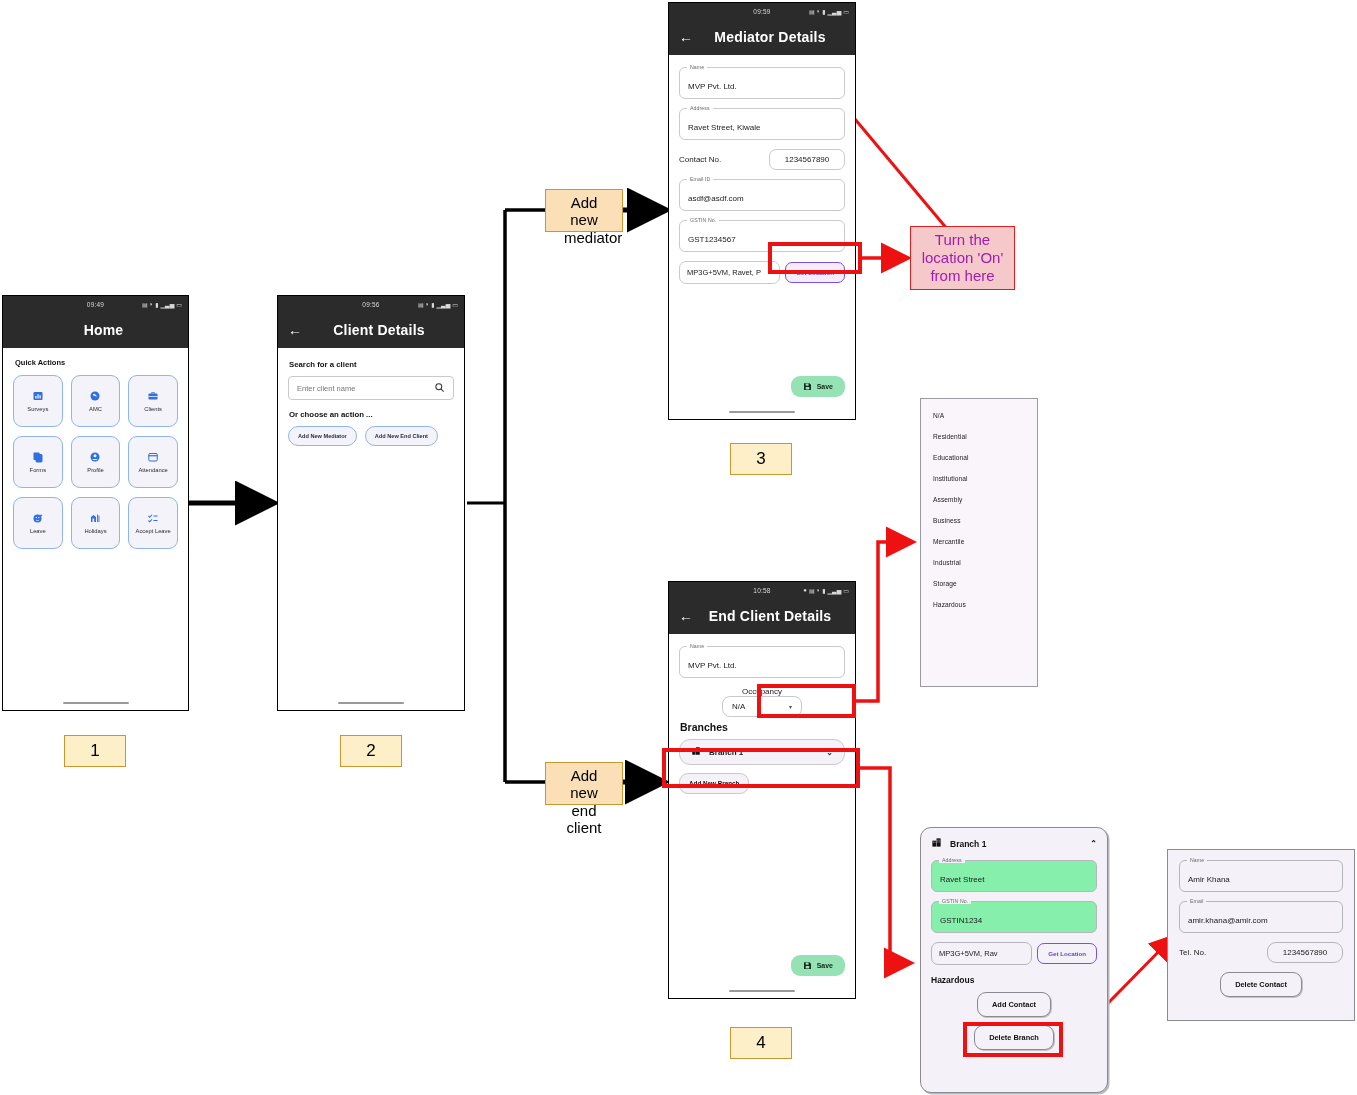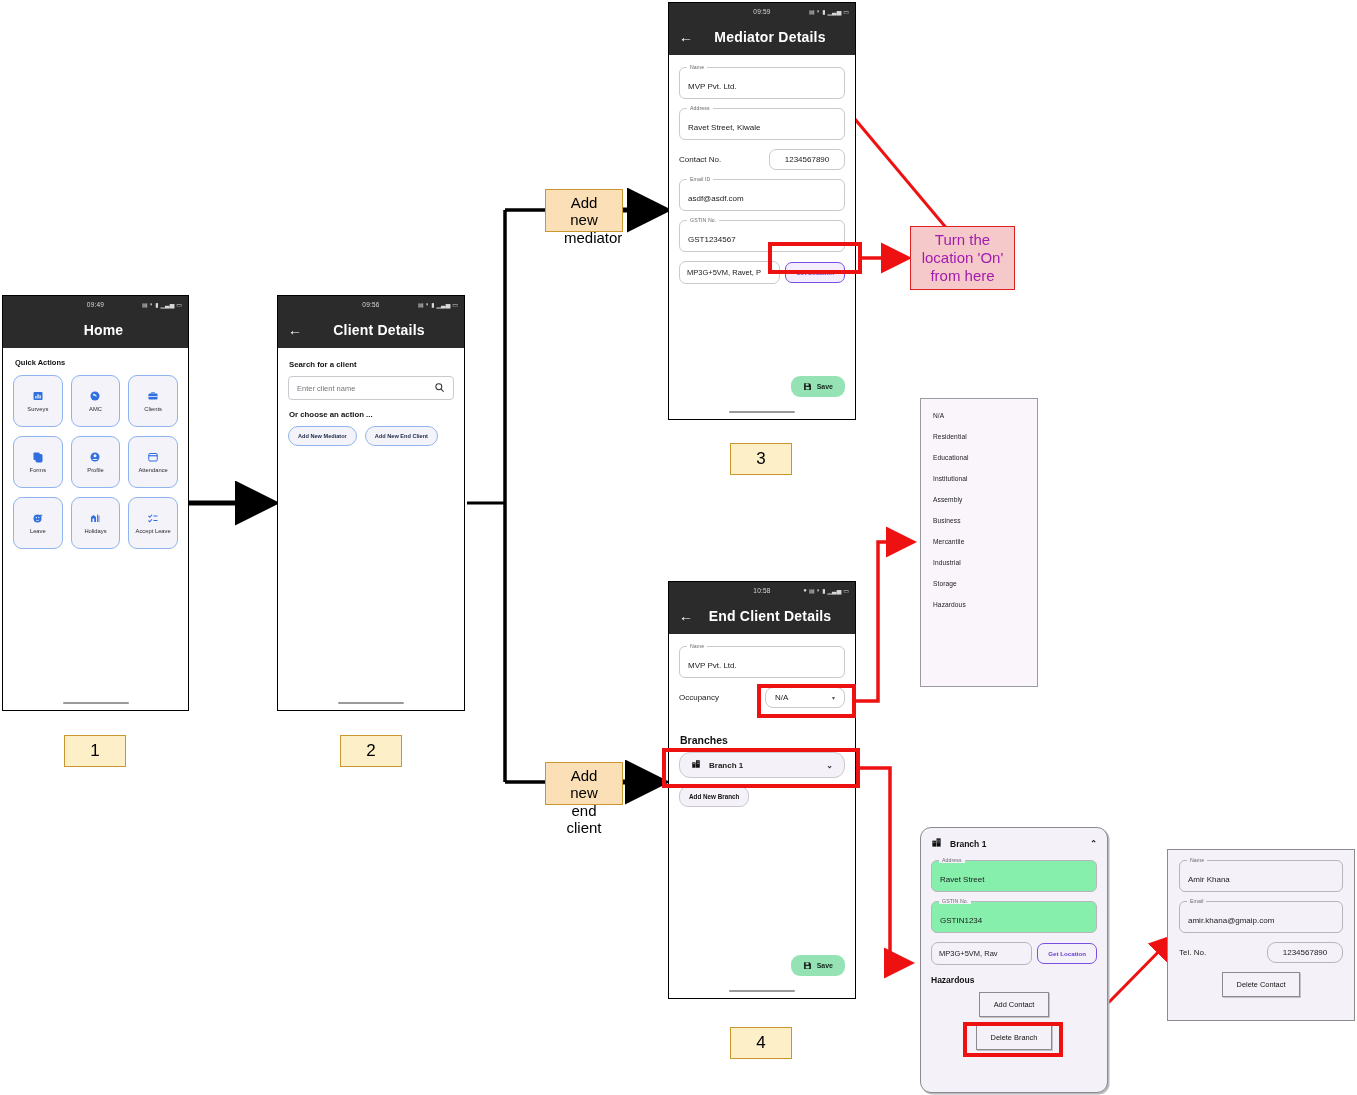--- a/index.html
+++ b/index.html
@@ -149,22 +149,22 @@
     font-size:8.5px; font-weight:bold; color:#111; margin-bottom:10px;
   }
   .card .chead .caret { margin-left:auto; font-size:8px; }
   .card .field { background:#86efac; border-color:#b6b6bd; }
   .card .field .legend { background:#f4f2f8; }
   .card .locbox { background:#f4f2f8; border-color:#b6b6bd; }
   .card .getloc { background:#f4f2f8; }
   .card .sub { font-size:8.5px; font-weight:bold; color:#111; margin:10px 0 7px 0; }
   .cbtn {
     display:block; margin:0 auto 8px auto;
-    border:1px solid #8a8a90; border-radius:0; background:#f4f2f8;
-    padding:7px 14px; font-size:7.4px; font-weight:normal; color:#111;
+    border:1px solid #8a8a90; border-radius:9px; background:#f4f2f8;
+    padding:7px 14px; font-size:7.4px; font-weight:bold; color:#111;
     box-shadow:1px 1px 0 #c2c2c8; text-align:center; width:max-content;
   }
 
   
   .ccard {
     position:absolute; background:#f4f2f8;
     border:1px solid #8a8a90; padding:10px 11px;
   }
 
   
@@ -496,21 +496,21 @@
     <div class="back">←</div>
     <div class="title">End Client Details</div>
   </div>
   <div class="sheet" style="padding:12px 10px;">
 
     <div class="field">
       <span class="legend">Name</span>
       <span class="val">MVP Pvt. Ltd.</span>
     </div>
 
-    <div class="rowfield" style="margin-bottom:26px;">
+    <div class="rowfield" style="margin-bottom:4px;flex-direction:column;">
       <span class="lbl">Occupancy</span>
       <span class="selectbox">
         <span>N/A</span>
         <span class="caret">▾</span>
       </span>
     </div>
 
     <div class="branch-h">Branches</div>
 
     <div class="branchbar">
@@ -599,21 +599,21 @@
 <div class="hl" style="left:963px; top:1022px; width:100px; height:35px;"></div>
 
 <div class="ccard" style="left:1167px; top:849px; width:188px; height:172px;">
   <div class="field" style="background:#f4f2f8; border-color:#b6b6bd;">
     <span class="legend" style="background:#f4f2f8;">Name</span>
     <span class="val">Amir Khana</span>
   </div>
 
   <div class="field" style="background:#f4f2f8; border-color:#b6b6bd;">
     <span class="legend" style="background:#f4f2f8;">Email</span>
-    <span class="val">amir.khana@gmaip.com</span>
+    <span class="val">amir.khana@amir.com</span>
   </div>
 
   <div class="rowfield">
     <span class="lbl">Tel. No.</span>
     <span class="boxed" style="background:#f4f2f8; border-color:#b6b6bd; border-radius:9px;">1234567890</span>
   </div>
 
   <div class="cbtn">Delete Contact</div>
 </div>
 

